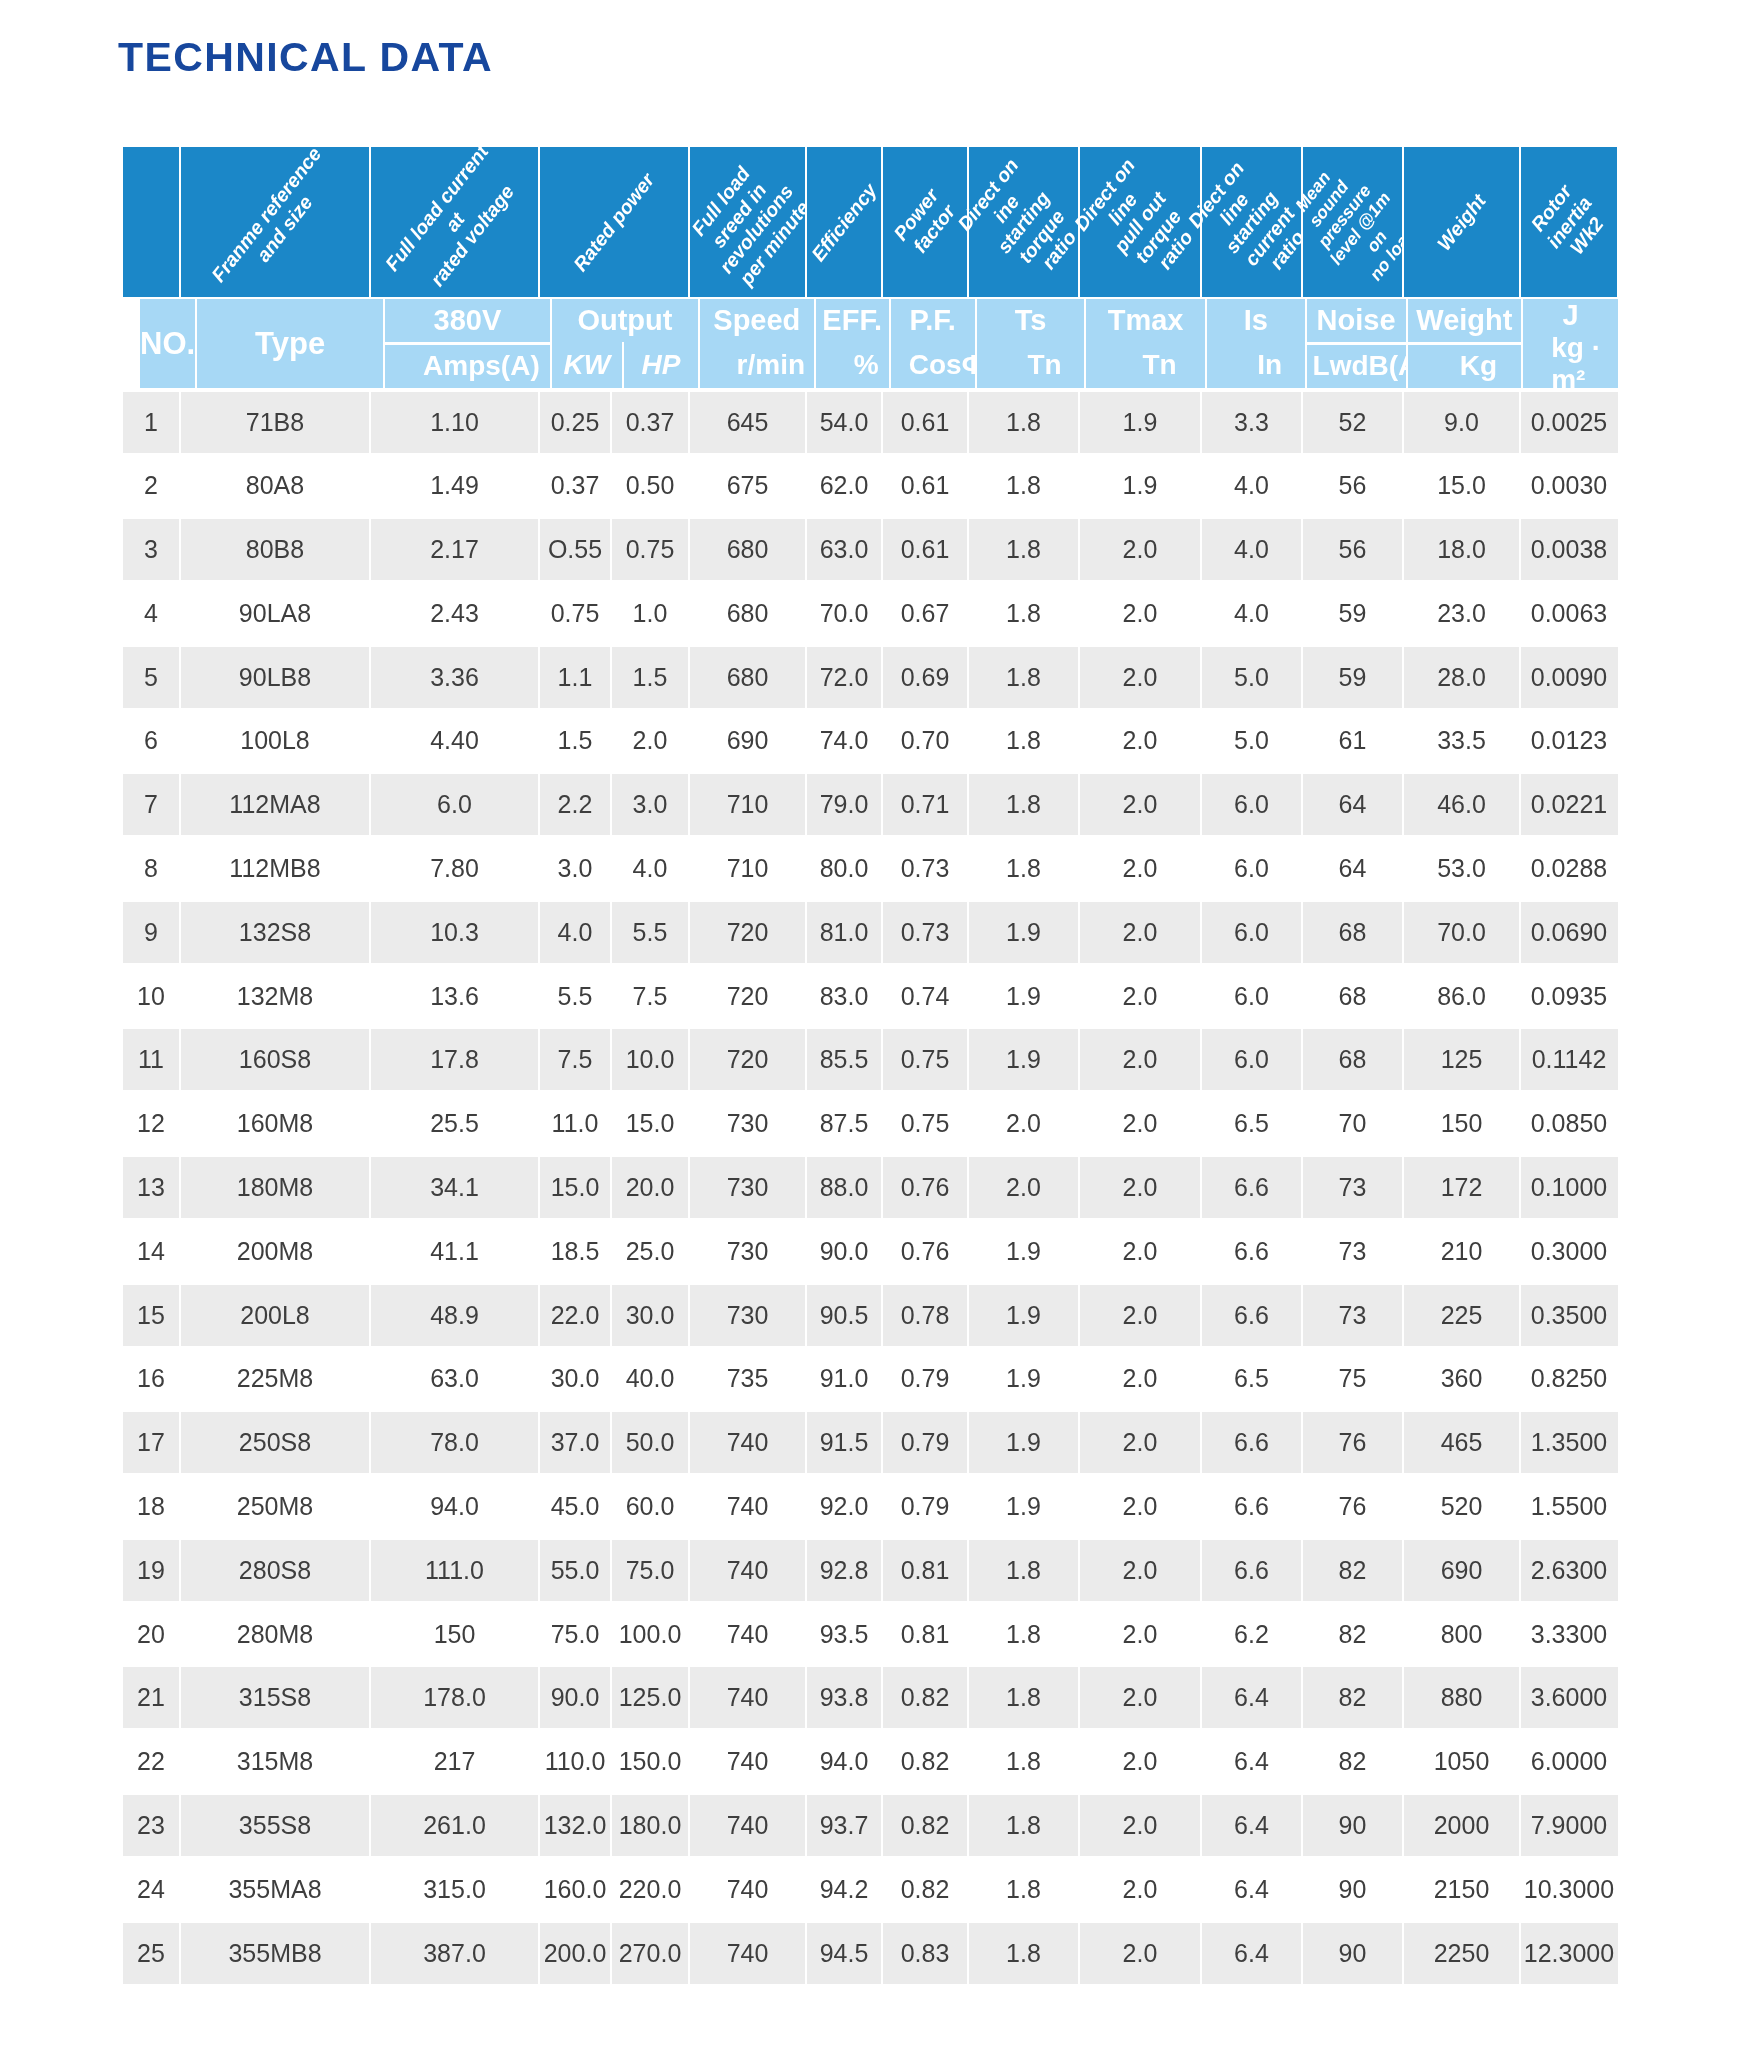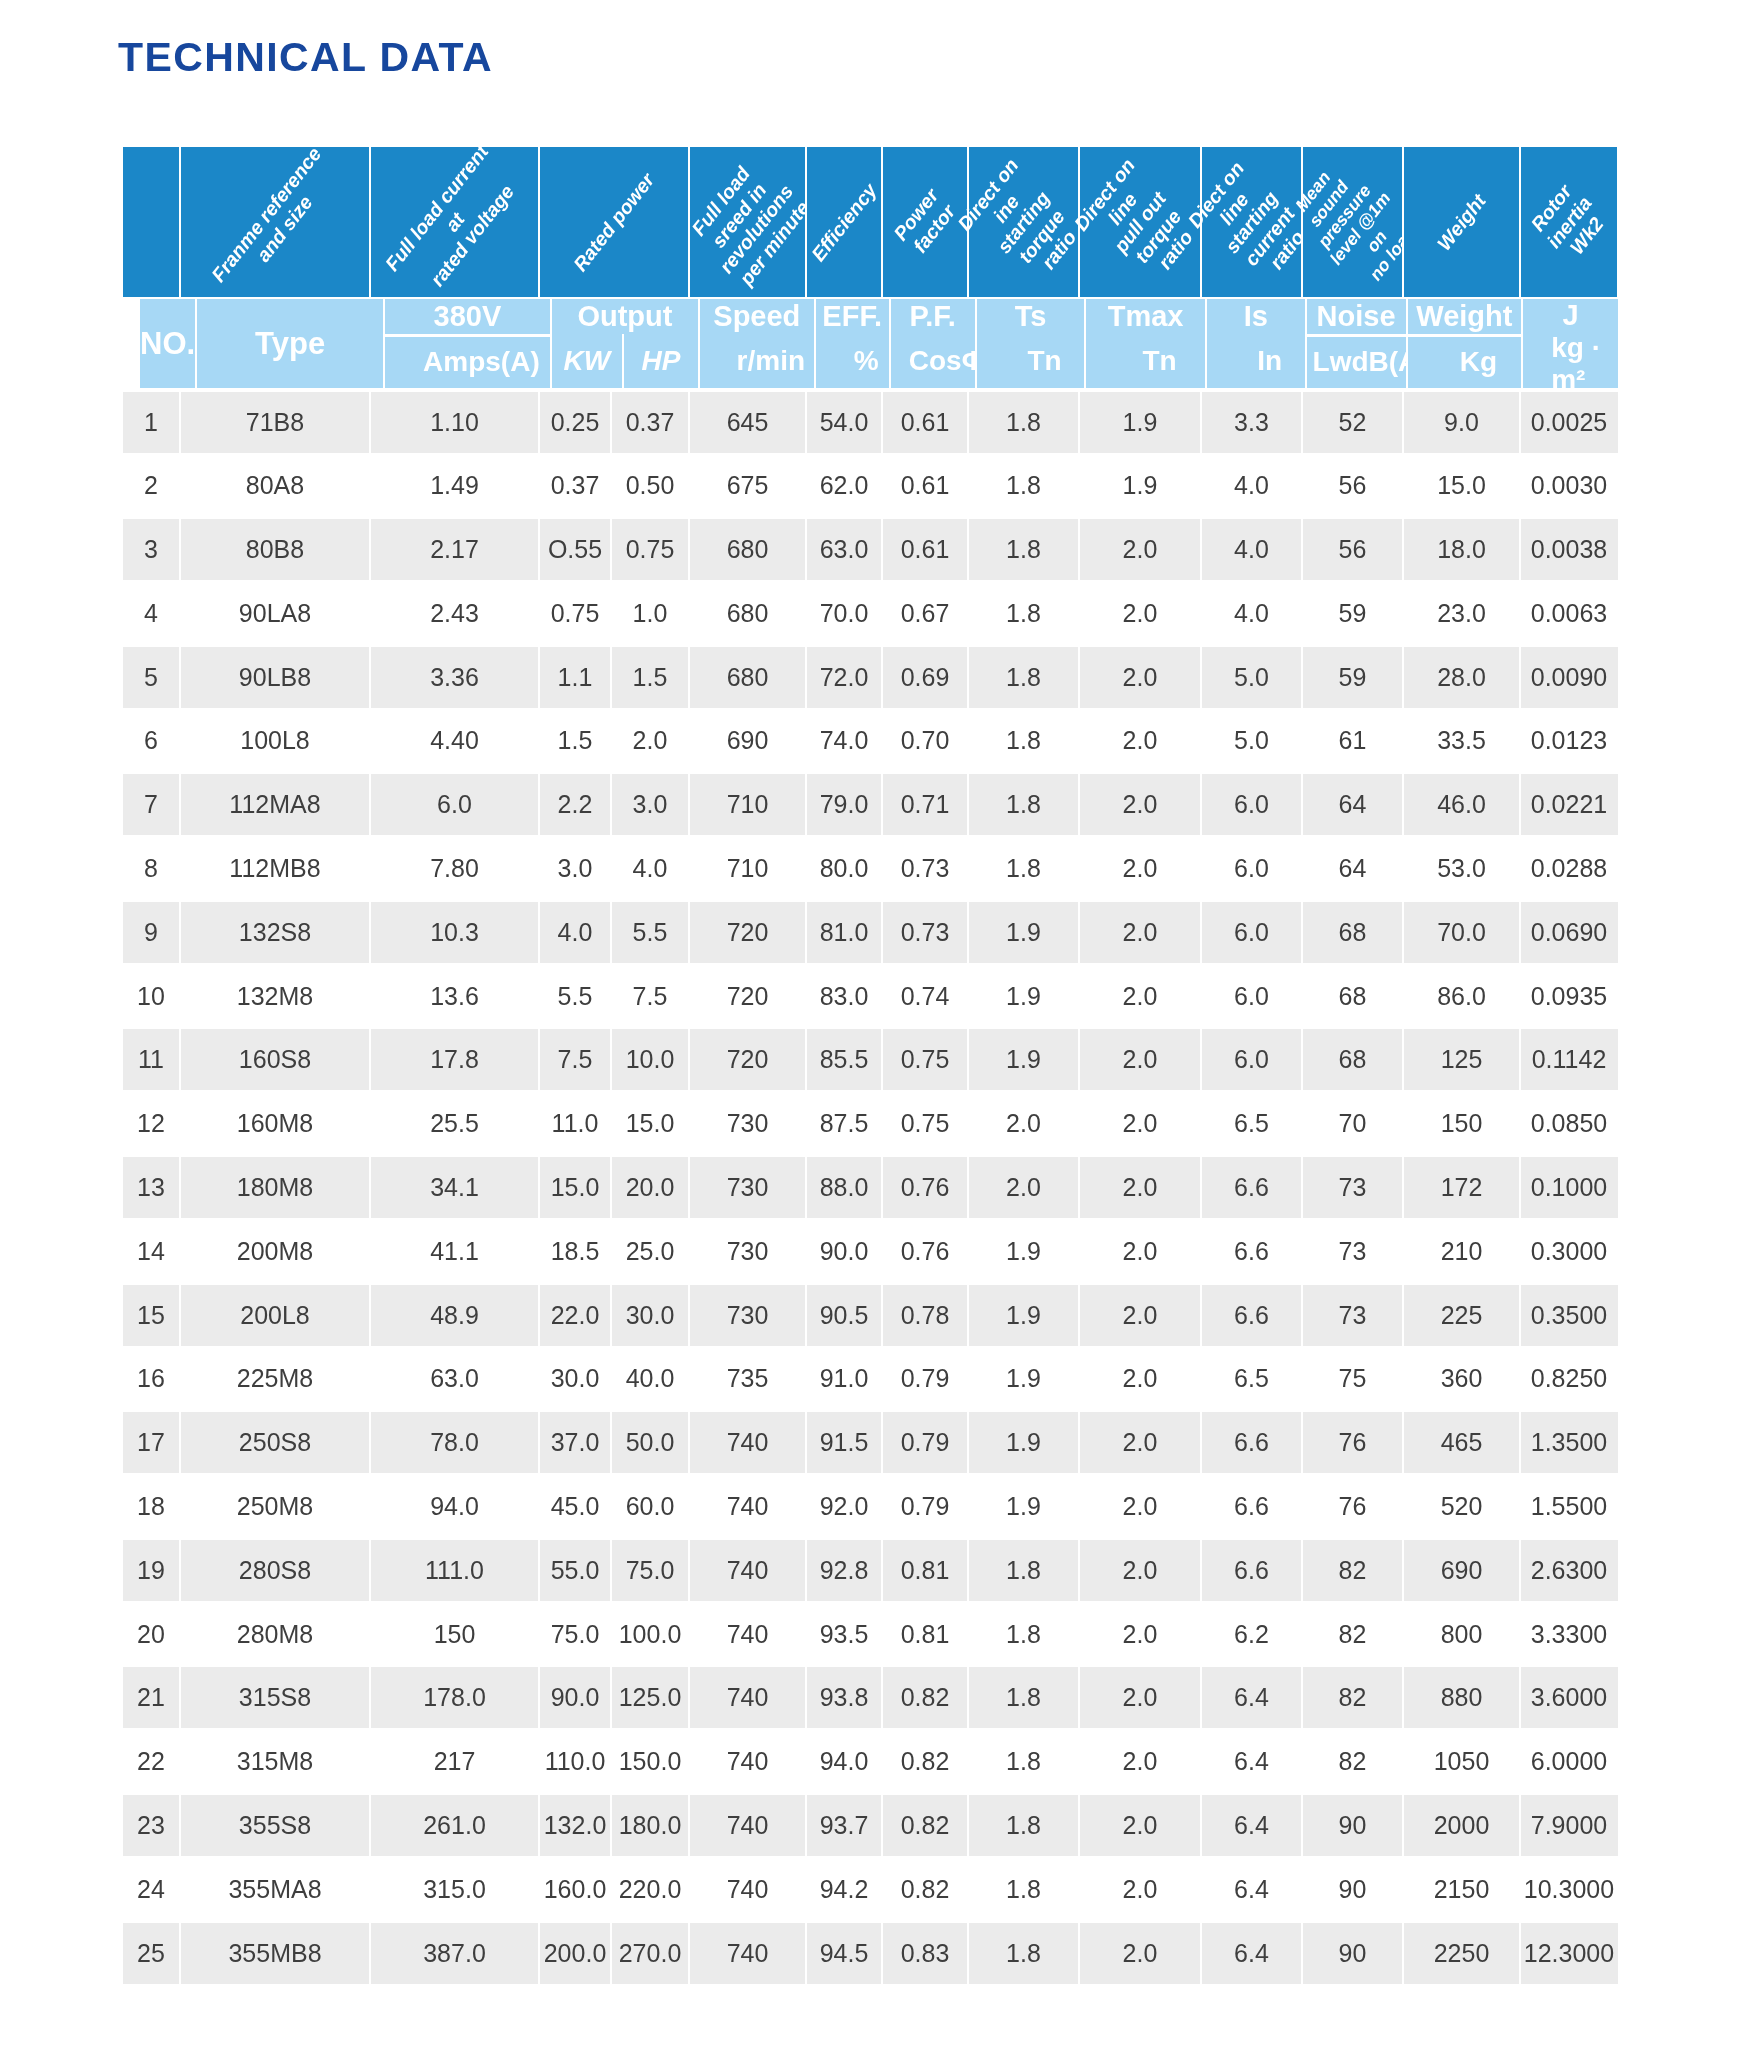--- a/index.html
+++ b/index.html
@@ -30,21 +30,21 @@
   .diag{transform:rotate(-52deg);color:#fff;font-weight:bold;font-style:italic;
         font-size:19.6px;line-height:1.15;text-align:center;white-space:pre-line;}
   .diag.small{font-size:17.5px;}
 
   
   .band-sub{display:flex;height:89px;margin-left:17px;}
   .scell{background:#A7D8F5;border-right:2.8px solid #fff;box-sizing:border-box;
          color:#fff;font-weight:bold;display:flex;flex-direction:column;}
   .scell:last-child{border-right:none;}
   .scell.single{justify-content:center;align-items:center;font-size:31px;}
-  .sc-top{height:35px;display:flex;align-items:center;justify-content:center;font-size:29px;}
+  .sc-top{height:43px;display:flex;align-items:center;justify-content:center;font-size:29px;}
   .sc-bot{flex:1;display:flex;align-items:center;justify-content:center;font-size:28px;padding-left:28px;}
   .sc-line{height:2.8px;background:#fff;width:100%;}
   .sc-split{flex:1;display:flex;font-style:italic;}
   .sc-kw{width:72px;border-right:2.8px solid #fff;box-sizing:border-box;
          display:flex;align-items:center;justify-content:center;font-size:28px;}
   .sc-hp{flex:1;display:flex;align-items:center;justify-content:center;font-size:28px;}
 
   
   .rows{margin-top:3.5px;}
   .row{display:flex;height:61px;margin-bottom:2.8px;}

